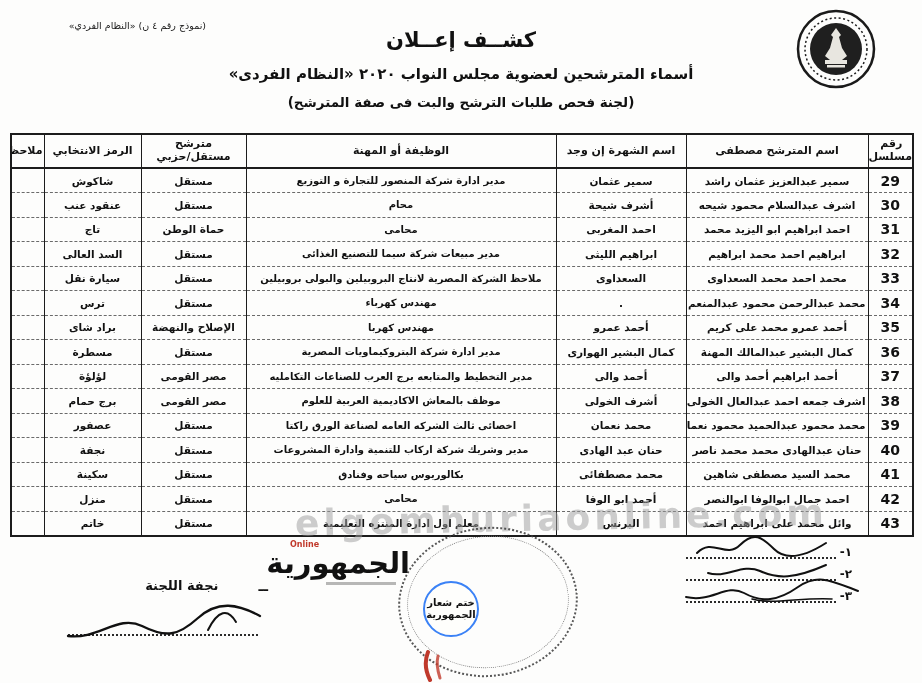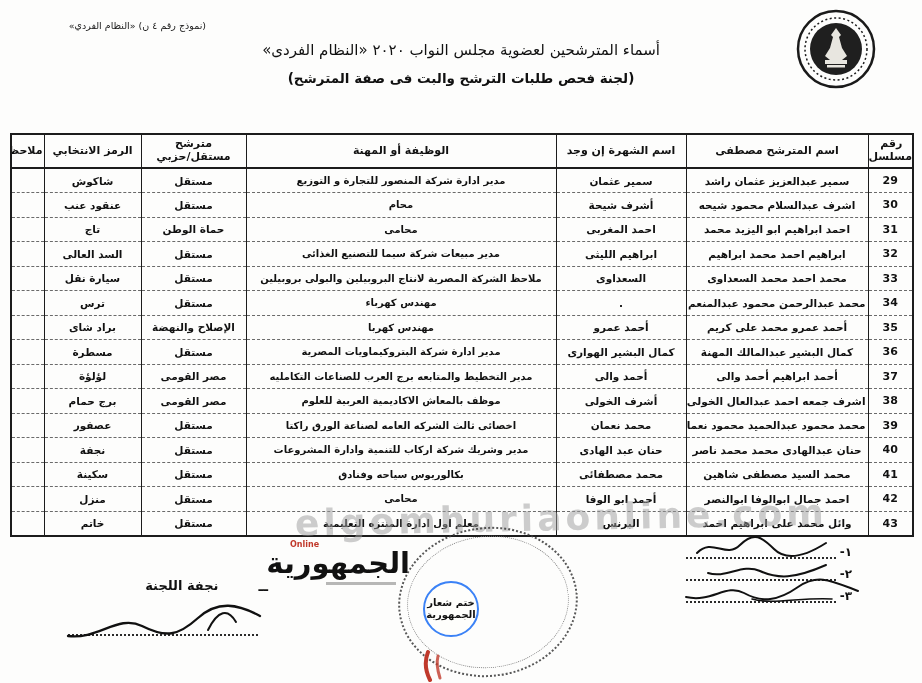--- a/index.html
+++ b/index.html
@@ -10,40 +10,40 @@
     background:#fdfdfc; overflow:hidden; color:#111;
   }
   
   .form-note {
     position:absolute; top:20px; left:16px; width:190px;
     font-size:9.5px; font-weight:normal; direction:rtl; text-align:right; color:#1a1a1a;
   }
   .emblem { position:absolute; top:8px; right:45px; width:82px; height:82px; }
   .title-block { position:absolute; top:28px; left:0; width:100%; text-align:center; direction:rtl; }
   .doc-title   { font-size:21px; font-weight:bold; letter-spacing:1px; }
-  .doc-sub     { font-size:15px; font-weight:normal; margin-top:13px; }
+  .doc-sub     { font-size:15px; font-weight:bold; margin-top:13px; }
   .doc-line3   { font-size:13.5px; font-weight:bold; margin-top:11px; }
   
   table.roster {
     position:absolute; top:133px; left:10px; width:902px;
     border-collapse:collapse; table-layout:fixed; direction:rtl;
     border:2px solid #1c1c1c;
   }
   .roster th, .roster td {
     border-right:1.6px solid #1c1c1c; border-left:1.6px solid #1c1c1c;
     font-weight:bold; text-align:center; vertical-align:middle;
     overflow:hidden; white-space:nowrap;
   }
   .roster th {
     height:34px; font-size:11px; border-bottom:2px solid #1c1c1c;
     white-space:pre-line; line-height:1.15; padding:1px;
   }
   .roster td { height:24.5px; font-size:10.5px; border-bottom:1px dashed #6a6a6a; padding:0 2px; }
   .roster tr:last-child td { border-bottom:none; }
-  td.c-serial { font-size:11px; font-family:"DejaVu Sans", sans-serif; }
+  td.c-serial { font-size:14px; font-family:"DejaVu Sans", sans-serif; }
   td.c-job { font-size:10px; }
   
   .members-block { position:absolute; top:537px; right:70px; width:260px; direction:rtl; }
   .members-title { font-size:12.5px; font-weight:bold; text-align:center; margin-bottom:8px; }
   .sig-line { position:relative; display:flex; align-items:flex-end; height:22px; direction:rtl; }
   .sig-num { font-size:12px; font-weight:bold; margin-left:4px; }
   .leader { flex:0 0 150px; border-bottom:2px dotted #2a2a2a; height:12px; }
   .sig-svg { position:absolute; right:20px; bottom:-2px; pointer-events:none; }
   .chair-block { position:absolute; top:578px; left:38px; width:230px; direction:rtl; }
   .chair-row { display:flex; justify-content:flex-start; gap:40px; direction:rtl; }
@@ -96,20 +96,21 @@
       <circle cx="41" cy="41" r="38" fill="none" stroke="#1a1a1a" stroke-width="2.5"></circle>
       <circle cx="41" cy="41" r="31" fill="none" stroke="#1a1a1a" stroke-width="1.5" stroke-dasharray="2 2.5"></circle>
       <circle cx="41" cy="41" r="26" fill="#1f1f1f"></circle>
       <path d="M41 20 L46 27 L44 29 L47 40 L52 48 L47 52 L35 52 L30 48 L35 40 L38 29 L36 27 Z" fill="#e8e6e0"></path>
       <rect x="30" y="52" width="22" height="4" fill="#e8e6e0"></rect>
       <rect x="32" y="57" width="18" height="2.5" fill="#e8e6e0"></rect>
     </svg>
   </div>
 
   <div class="title-block">
+    <div class="doc-title">كشــف إعــلان</div>
     <div class="doc-sub">أسماء المترشحين لعضوية مجلس النواب ٢٠٢٠ «النظام الفردى»</div>
     <div class="doc-line3">(لجنة فحص طلبات الترشح والبت فى صفة المترشح)</div>
   </div>
 
   <table class="roster">
     <colgroup>
       <col style="width:45px">
         <col style="width:182px">
         <col style="width:130px">
       <col style="width:310px">

